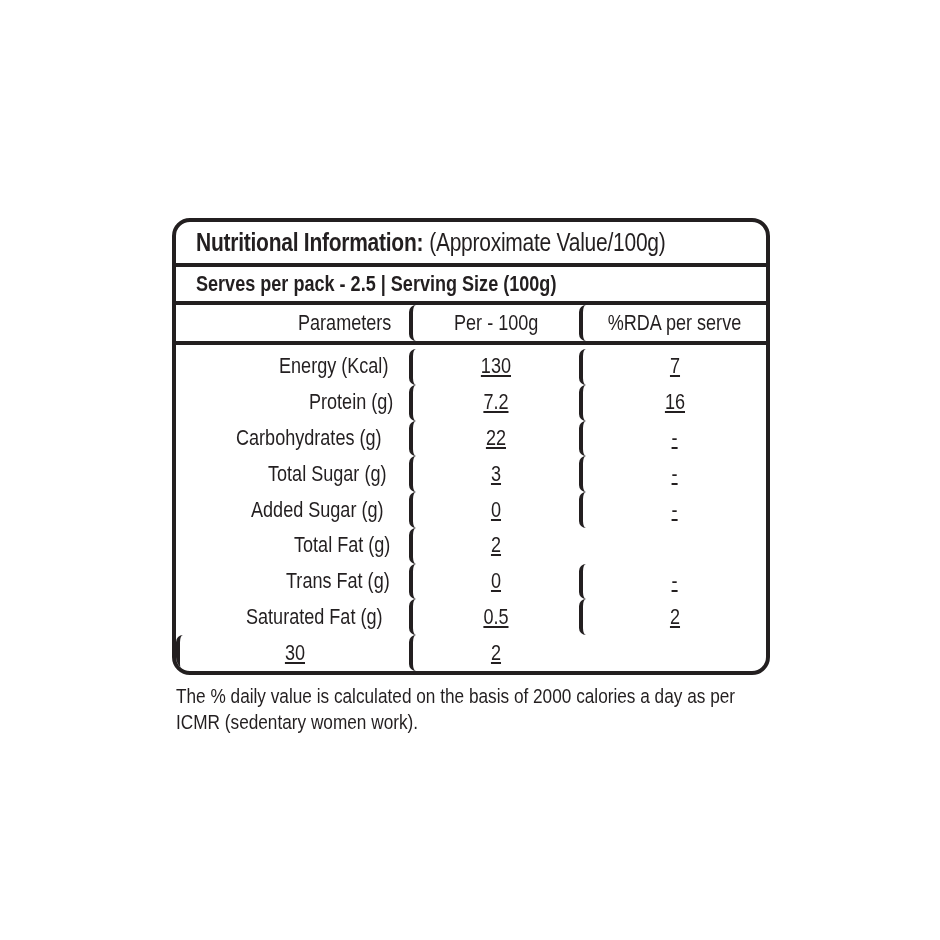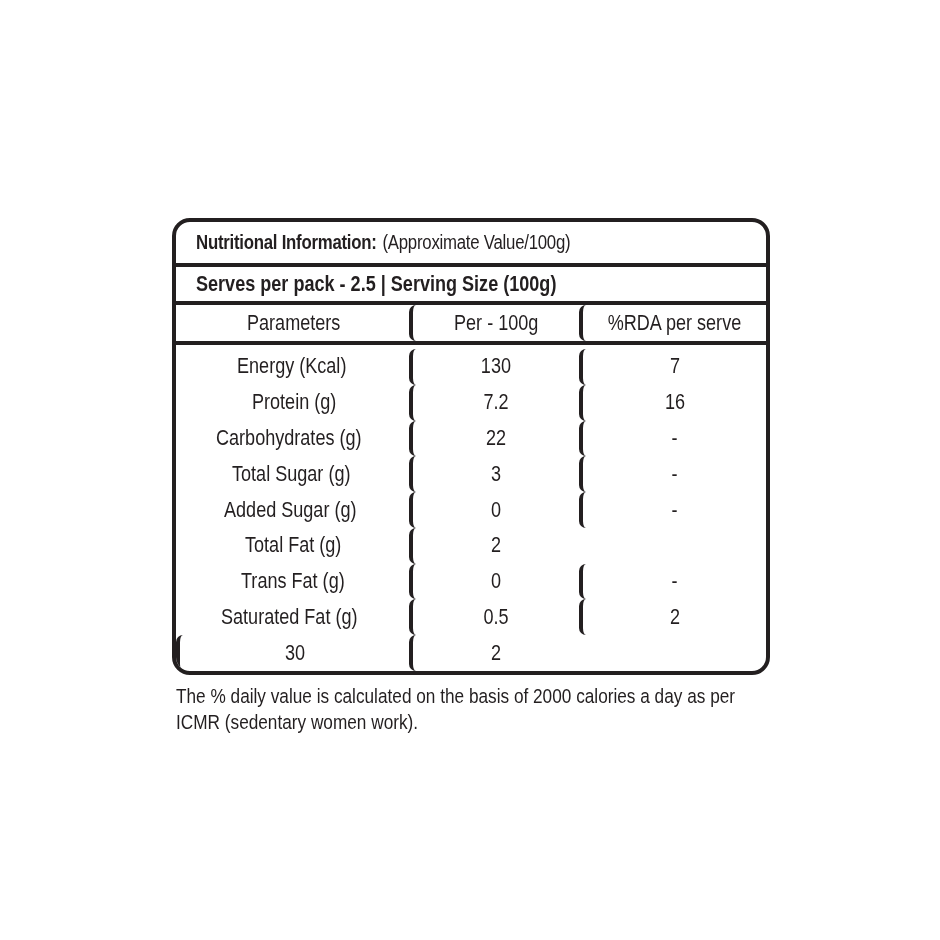--- a/index.html
+++ b/index.html
@@ -36,21 +36,21 @@
     flex-direction: column;
   }
 
   .title-row {
     height: 41px;
     flex: 0 0 41px;
     border-bottom: 4px solid #231f20;
     display: flex;
     align-items: center;
     padding: 0 0 0 20px;
-    font-size: 20px;
+    font-size: 25px;
   }
   .title-bold { font-weight: 700; letter-spacing: -0.3px; }
   .title-rest { font-weight: 400; letter-spacing: -0.3px; margin-left: 7px; }
 
   .serves-row {
     height: 34px;
     flex: 0 0 34px;
     border-bottom: 4px solid #231f20;
     display: flex;
     align-items: center;
@@ -73,36 +73,36 @@
   }
 
   .cell {
     display: flex;
     align-items: center;
     justify-content: center;
     box-sizing: border-box;
     overflow: hidden;
   }
   .cell.left {
-    justify-content: center;
+    justify-content: flex-end;
     padding-left: 20px;
   }
   .bl { border-left: 4px solid #231f20; border-radius: 7px; }
 
   .body {
     flex: 1 1 auto;
     display: flex;
     flex-direction: column;
     padding-top: 4px;
   }
   .body-row {
     flex: 1 1 0;
     font-size: 21.5px;
   }
-  .body-row .bl { height: 100%; }
+  .body-row .bl { height: 100%; text-decoration: underline; }
   
   .body .grid3 { min-height: 0; }
 
   
   .cx {
     display: inline-block;
     transform: scaleX(0.84);
     transform-origin: 0 50%;
     white-space: nowrap;
   }

